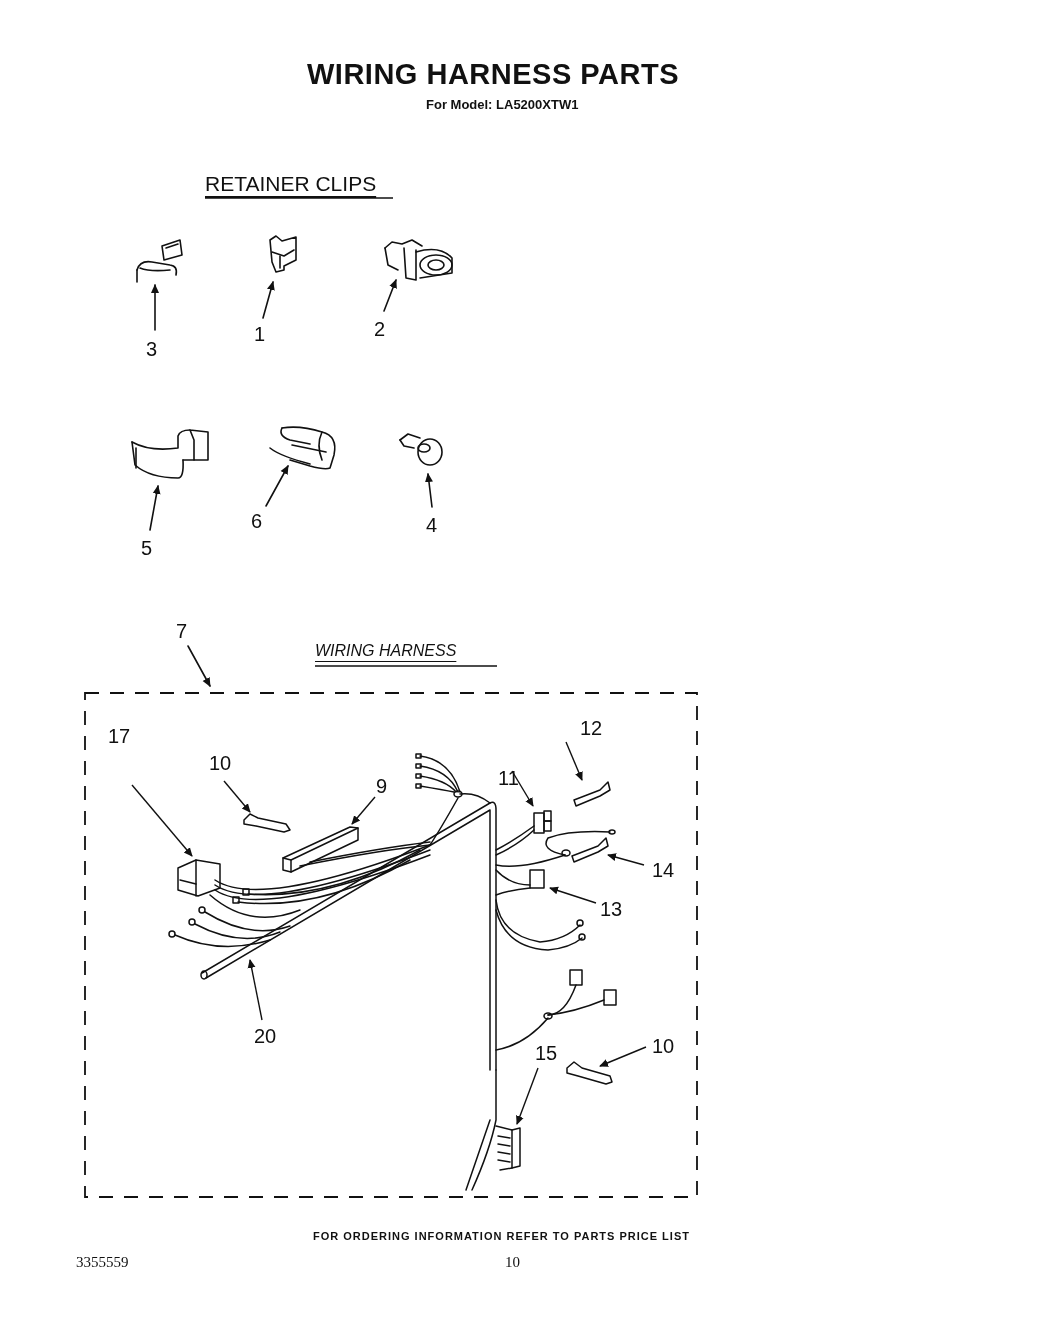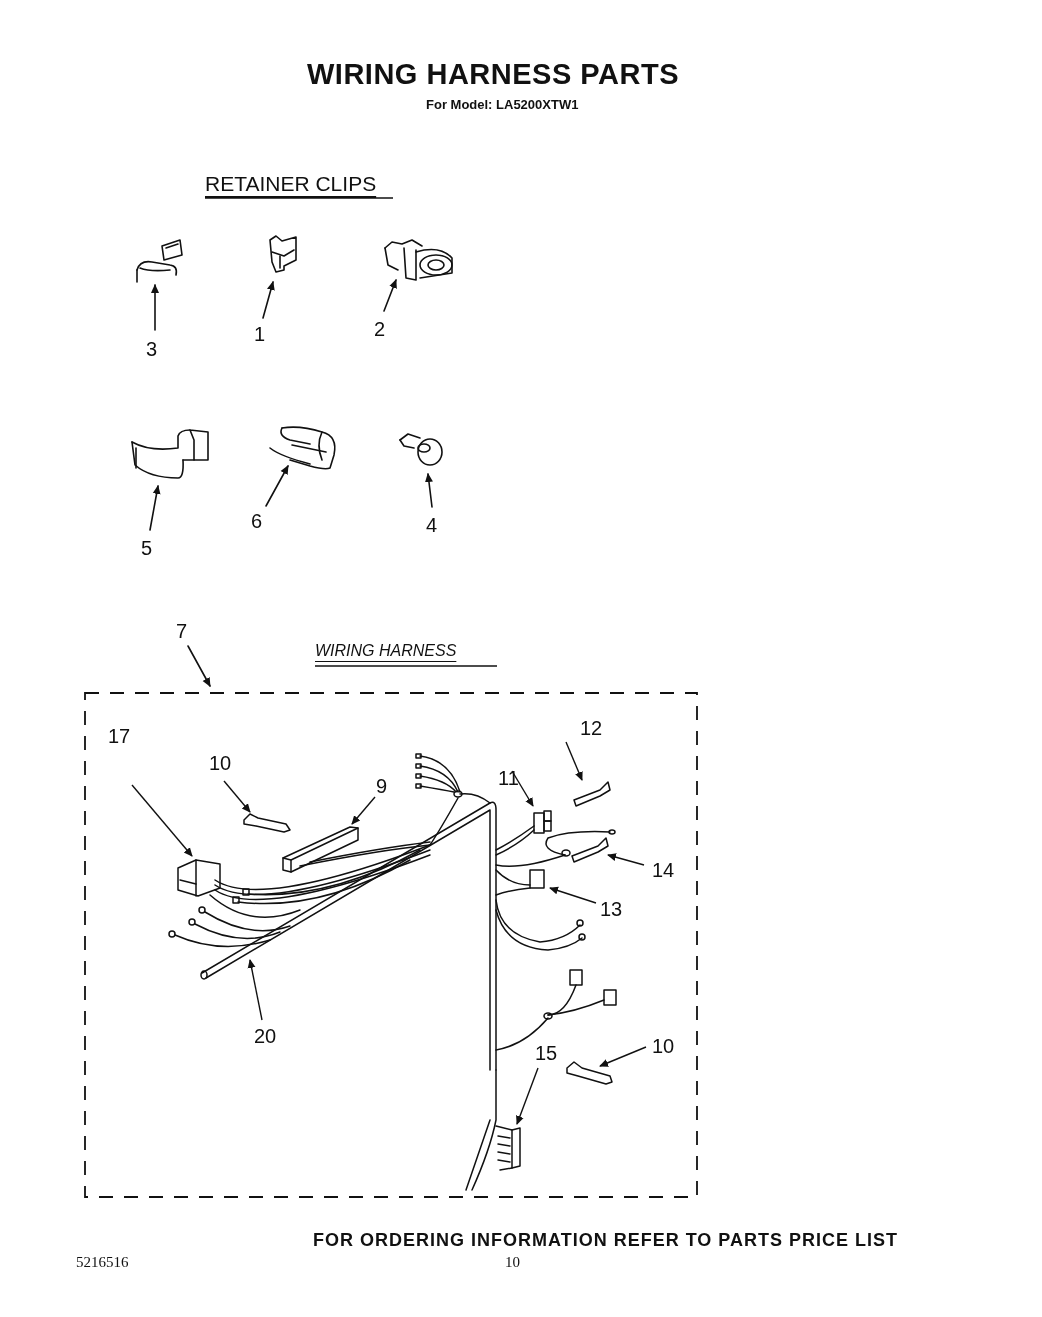--- a/index.html
+++ b/index.html
@@ -2,21 +2,21 @@
 <html><head>
 <meta charset="utf-8">
 <style>
   html, body { margin: 0; padding: 0; background: #ffffff; }
   body { width: 1042px; height: 1317px; position: relative; overflow: hidden; font-family: "Liberation Sans", sans-serif; color: #111; }
   .abs { position: absolute; }
   .title { left: 0; width: 1042px; top: 58px; text-align: center; font-size: 29px; font-weight: bold; letter-spacing: 0.5px; transform: translateX(-28px); }
   .subtitle { left: 426px; top: 97px; font-size: 13px; font-weight: bold; }
   .section-head { font-size: 21px; text-decoration: underline; text-underline-offset: 5px; }
   .callout { font-size: 20px; }
-  .footer-note { left: 313px; top: 1230px; font-size: 18px; font-weight: bold; letter-spacing: 1px; }
+  .footer-note { left: 313px; top: 1230px; font-size: 11px; font-weight: bold; letter-spacing: 1px; }
   .doc-no { left: 76px; top: 1254px; font-size: 15px; font-family: "Liberation Serif", serif; }
   .page-no { left: 505px; top: 1254px; font-size: 15px; font-family: "Liberation Serif", serif; }
   svg.art { position: absolute; left: 0; top: 0; }
 </style>
 </head>
 <body>
 
 <div class="abs title">WIRING HARNESS PARTS</div>
 <div class="abs subtitle">For Model: LA5200XTW1</div>
 
@@ -204,14 +204,14 @@
     <line x1="566" y1="742" x2="582" y2="780" marker-end="url(#ah)"></line>
     <line x1="644" y1="865" x2="608" y2="855" marker-end="url(#ah)"></line>
     <line x1="596" y1="903" x2="550" y2="888" marker-end="url(#ah)"></line>
     <line x1="262" y1="1020" x2="250" y2="960" marker-end="url(#ah)"></line>
     <line x1="538" y1="1068" x2="517" y2="1124" marker-end="url(#ah)"></line>
     <line x1="646" y1="1047" x2="600" y2="1066" marker-end="url(#ah)"></line>
   </g>
 </svg>
 
 <div class="abs footer-note">FOR ORDERING INFORMATION REFER TO PARTS PRICE LIST</div>
-<div class="abs doc-no">5216516</div>
+<div class="abs doc-no">3355559</div>
 <div class="abs page-no">10</div>
 
 </body></html>

